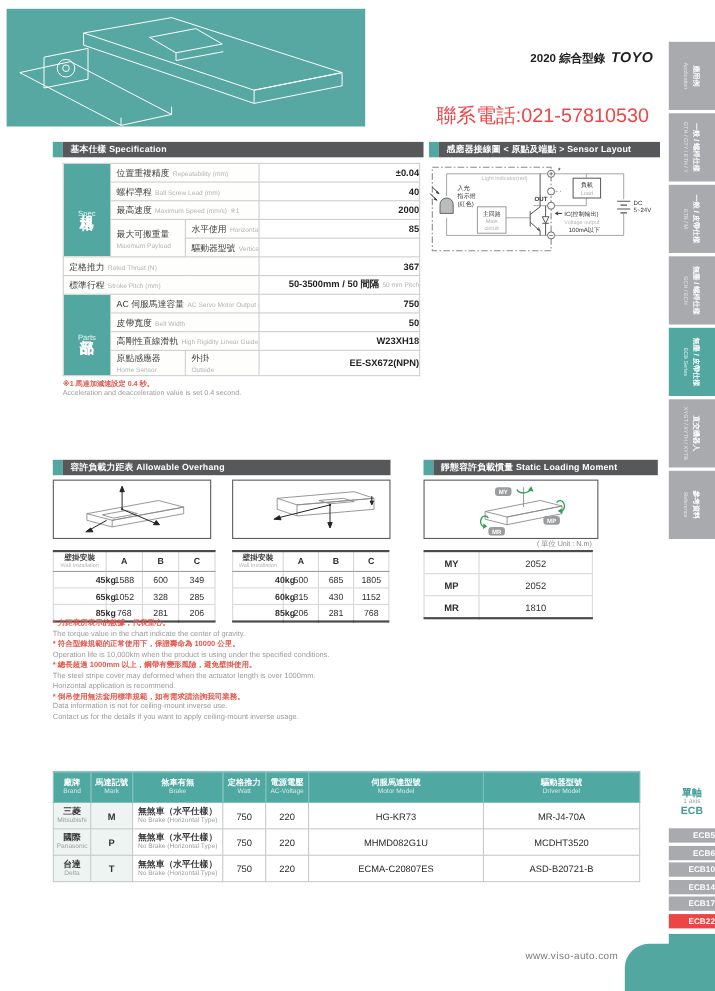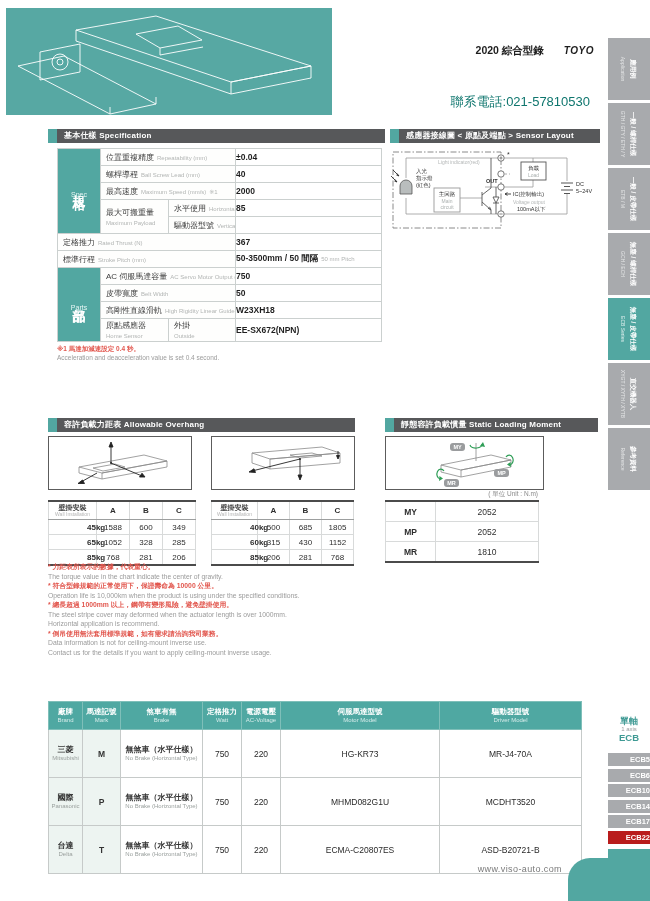--- a/index.html
+++ b/index.html
@@ -3,59 +3,59 @@
 <meta charset="utf-8">
 <style>
   html,body{margin:0;padding:0;background:#e9e9e9;}
   .page{position:relative;width:650px;height:901px;background:#ffffff;overflow:hidden;
         font-family:"Liberation Sans","DejaVu Sans",sans-serif;-webkit-font-smoothing:antialiased;}
   .abs{position:absolute;}
 
   
   .hero{position:absolute;left:6px;top:8px;width:326px;height:107px;background:#57a8a3;}
   .edition{position:absolute;top:44px;right:56px;font-size:10.5px;font-weight:bold;color:#1d1d1d;white-space:nowrap;}
-  .edition .logo{font-style:italic;font-weight:900;font-size:10px;letter-spacing:.5px;margin-left:20px;}
-  .phone{position:absolute;top:93px;right:60px;font-size:13px;color:#0f766e;white-space:nowrap;}
+  .edition .logo{font-style:italic;font-weight:900;font-size:13px;letter-spacing:.5px;margin-left:5px;}
+  .phone{position:absolute;top:93px;right:60px;font-size:18px;color:#ef4444;white-space:nowrap;}
   .website{position:absolute;top:864px;right:88px;font-size:9px;color:#7a7a7a;letter-spacing:.4px;}
 
   
   .side-tab{position:absolute;left:608px;width:42px;height:62px;background:#a8aaad;overflow:hidden;cursor:pointer;}
   .side-tab.active{background:#52a7a1;}
   .side-tab .rot{position:absolute;left:0;top:0;width:62px;height:42px;transform-origin:0 0;
     transform:rotate(90deg) translateY(-42px);display:flex;flex-direction:column;align-items:center;justify-content:center;gap:2px;}
   .side-tab .cjk{font-size:6.5px;font-weight:bold;color:#fff;white-space:nowrap;}
   .side-tab .en{font-size:5px;color:#e3e4e5;white-space:nowrap;}
   .side-tab.active .en{color:#e0f1ef;}
 
   
   .series-head{position:absolute;left:608px;top:716px;width:42px;text-align:center;line-height:1.15;}
   .series-head .g-cjk{font-size:9px;font-weight:bold;color:#3f9a94;}
   .series-head .g-en{font-size:6px;color:#9a9c9e;}
   .series-head .g-ser{font-size:9.5px;font-weight:bold;color:#3f9a94;}
   .ecb-tab{position:absolute;left:608px;width:42px;height:13px;background:#a8aaad;color:#fff;
     font-size:7.5px;font-weight:bold;line-height:13px;padding-left:5px;box-sizing:border-box;cursor:pointer;text-align:right;}
-  .ecb-tab.active{background:#b91c1c;}
+  .ecb-tab.active{background:#ef4444;}
   .teal-col{position:absolute;left:608px;top:849px;width:42px;height:52px;background:#52a7a1;}
   .teal-corner{position:absolute;left:568px;top:858px;width:82px;height:43px;background:#52a7a1;border-top-left-radius:22px;}
 
   
   .sec{position:absolute;height:14px;display:flex;justify-content:center;}
   .sec .sq{width:9px;background:#52a7a1;}
   .sec .bar{flex:1;background:#57585a;color:#fff;font-size:8px;font-weight:bold;line-height:14px;
     padding-left:7px;letter-spacing:.2px;white-space:nowrap;overflow:hidden;}
 
   
   .spec-table{position:absolute;left:57px;top:148px;width:324px;border-collapse:collapse;table-layout:fixed;
     border:1px solid #8f9494;}
   .spec-table tr{height:17px;}
   .spec-table tr.tall{height:23px;}
   .spec-table td{border:1px solid #cbd0cf;background:#fefefd;font-size:8px;color:#3c3c3c;
     padding:0 0 0 5px;vertical-align:middle;overflow:hidden;white-space:nowrap;}
   .spec-table td .en{font-size:6px;color:#b2b5b4;margin-left:3px;font-weight:normal;}
-  .spec-table td.val{text-align:left;padding:0;font-size:8.5px;color:#1f1f1f;font-weight:bold;background:#fff;}
+  .spec-table td.val{text-align:right;padding:0;font-size:8.5px;color:#1f1f1f;font-weight:bold;background:#fff;}
   .spec-table td.val .suffix{font-size:6px;color:#b2b5b4;font-weight:normal;margin-left:3px;}
   .spec-table td.group{background:#52a7a1;padding:0;text-align:center;}
   .group-inner{display:flex;flex-direction:column;align-items:center;justify-content:center;gap:2px;}
   .group-inner .gk{writing-mode:vertical-rl;font-size:13px;font-weight:bold;color:#fff;letter-spacing:2px;line-height:1;}
   .group-inner .gen{font-size:7px;color:#e8f7f5;}
   td.diag{background:linear-gradient(to right top,#fff 49.6%,#c2c6c6 49.6%,#c2c6c6 50.4%,#fff 50.4%);}
   .red{color:#e2574e;}
   .spec-note-red{position:absolute;left:57px;top:345px;font-size:6.5px;font-weight:bold;color:#e2574e;}
   .spec-note-gray{position:absolute;left:57px;top:354px;font-size:6.5px;color:#9b9b9b;}
 
@@ -82,21 +82,21 @@
   .n-red{font-size:6.8px;font-weight:bold;color:#e2574e;}
   .n-gray{font-size:6.8px;color:#9b9b9b;}
 
   
   .mt{position:absolute;left:48px;top:701px;width:533px;border-collapse:collapse;table-layout:fixed;
       border:1px solid #8f9494;}
   .mt td{border:1px solid #c6cac9;text-align:center;vertical-align:middle;padding:0;background:#fff;}
   .mt tr.hd td{background:#4fa8a2;border-color:#7fbfb9;height:27px;}
   .mt .hcjk{font-size:7.5px;font-weight:bold;color:#fff;line-height:1.25;}
   .mt .hen{font-size:6px;color:#d6ecea;line-height:1.2;}
-  .mt tr.bd{height:48px;}
+  .mt tr.bd{height:24px;}
   .mt td.tint{background:#edf4f1;}
   .mt .bcjk{font-size:8px;font-weight:bold;color:#333;line-height:1.3;}
   .mt .ben{font-size:6px;color:#9aa09e;line-height:1.2;}
   .mt .mark{font-size:8.5px;font-weight:bold;color:#333;}
   .mt .num,.mt .model{font-size:8.5px;color:#2a2a2a;}
 </style>
 </head>
 <body>
 
 <div class="page">

